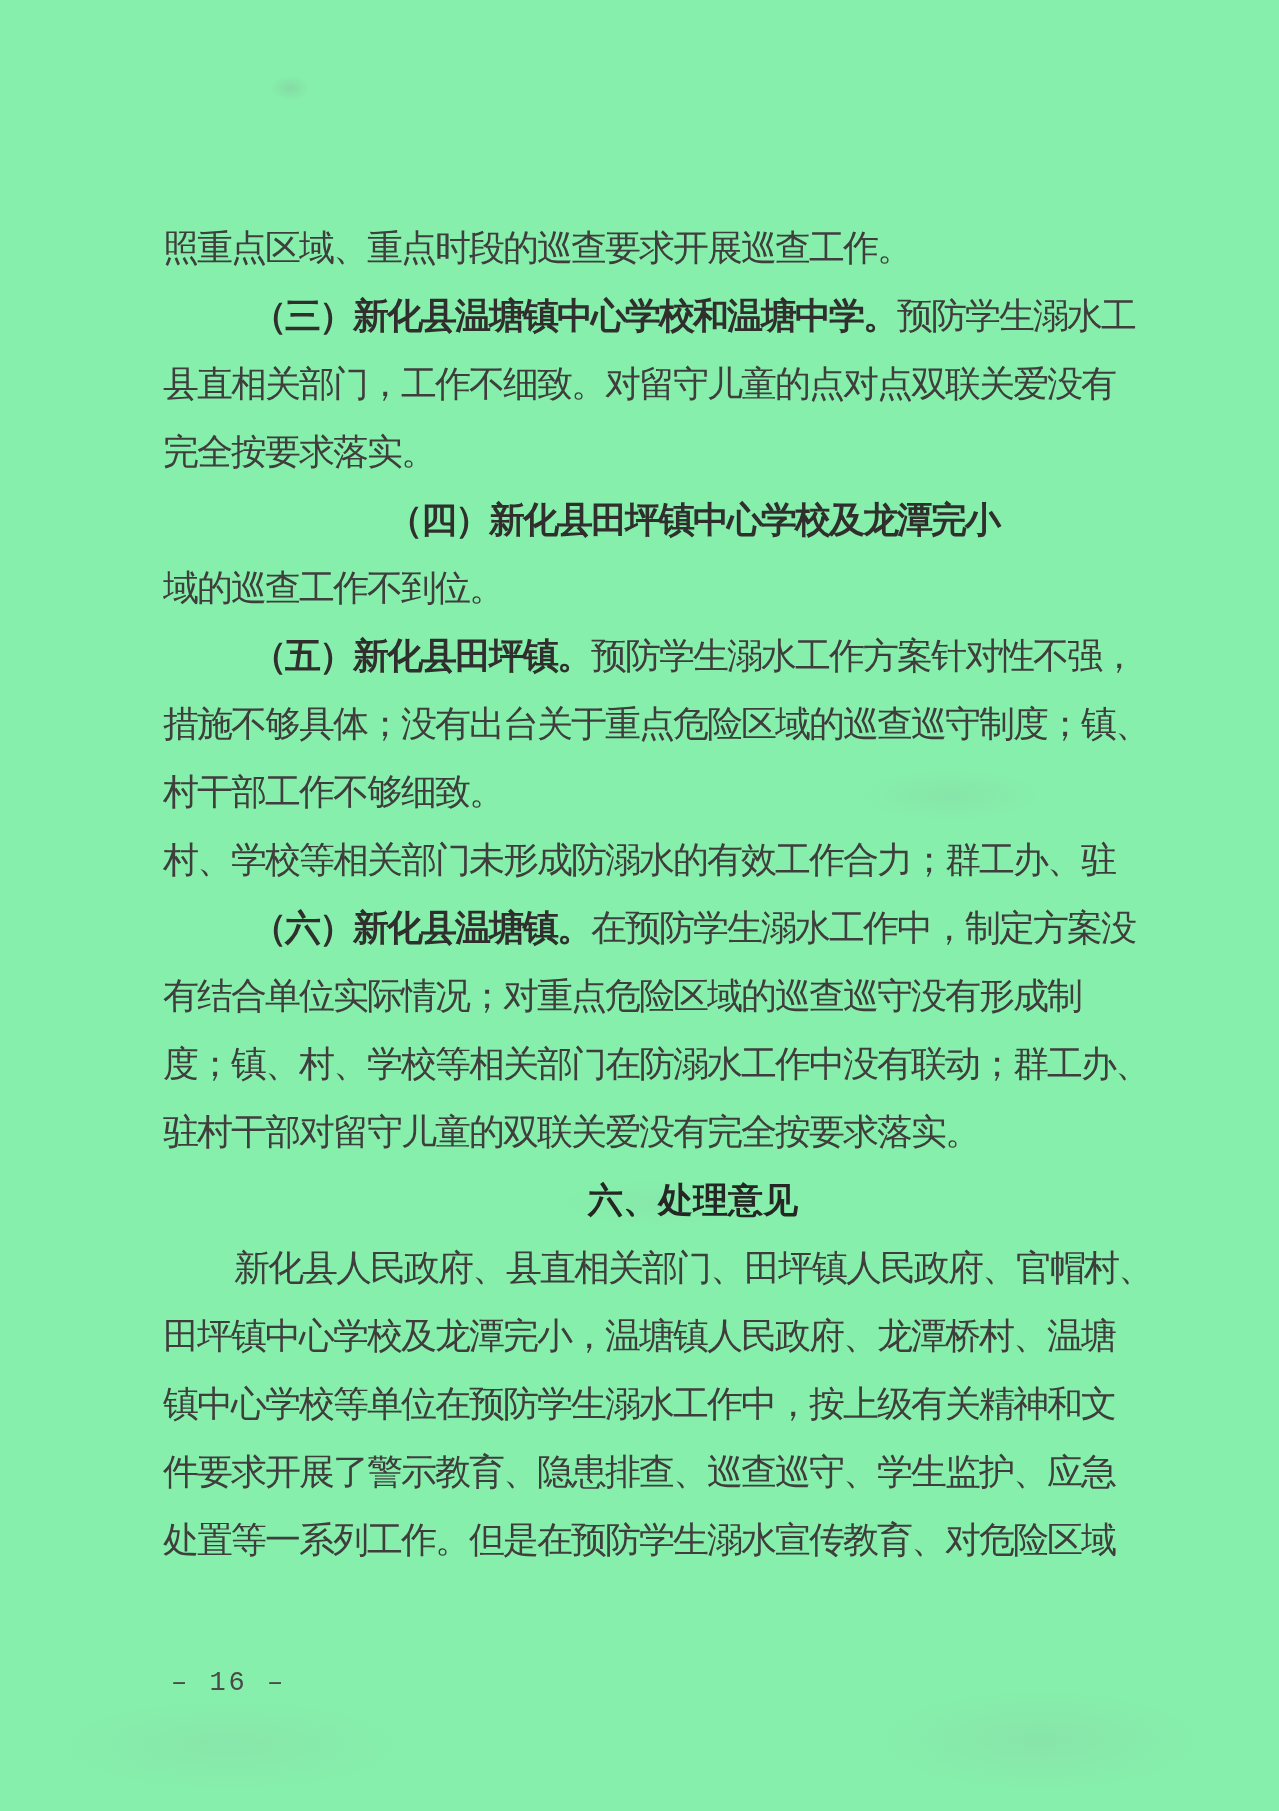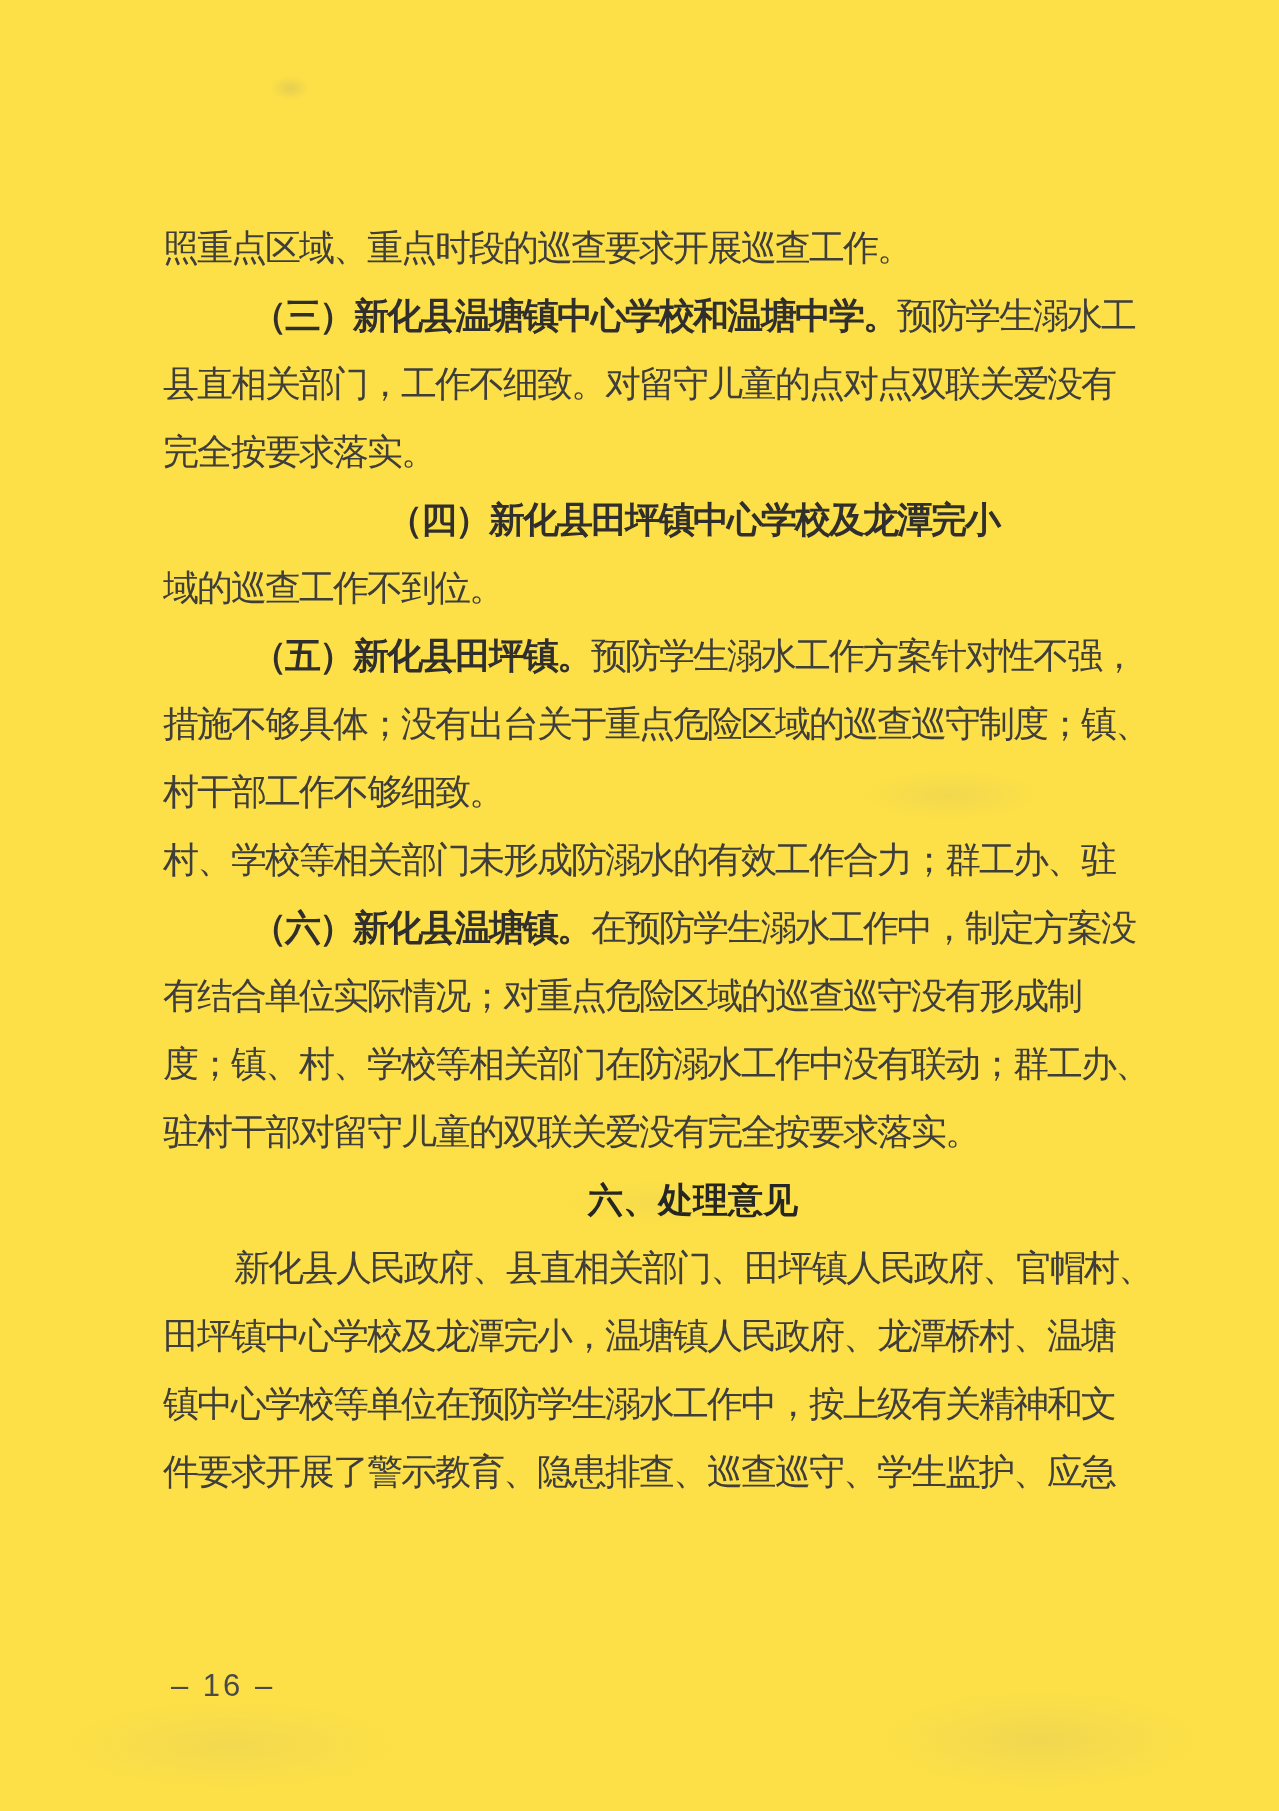--- a/index.html
+++ b/index.html
@@ -5,21 +5,21 @@
   html, body {
     margin: 0;
     padding: 0;
     background: #e8e8e6;
   }
   .page {
     position: relative;
     width: 1279px;
     height: 1811px;
     margin: 0 auto;
-    background: #fde047;
+    background: #86efac;
     overflow: hidden;
     font-family: "Liberation Serif", "DejaVu Serif", serif;
   }
   
   .smudge {
     position: absolute;
     border-radius: 50%;
     pointer-events: none;
   }
   .smudge.s1 { left: 270px; top: 75px; width: 40px; height: 26px;
@@ -59,24 +59,24 @@
     font-family: "Liberation Sans", "DejaVu Sans", sans-serif;
     font-weight: 700;
     font-size: 35px;
     letter-spacing: 0;
     color: #262624;
   }
   .footer {
     position: absolute;
     left: 171px;
     top: 1668px;
-    font-size: 31px;
+    font-size: 27px;
     letter-spacing: 3px;
     color: #4a4a48;
-    font-family: Liberation Sans, sans-serif;
+    font-family: Liberation Mono, monospace;
   }
 </style>
 </head>
 <body>
 
 <div class="page">
 
   <div class="smudge s1"></div>
   <div class="smudge s2"></div>
   <div class="smudge s3"></div>
@@ -117,18 +117,19 @@
     <div class="line indent heading"><span class="b">六、处理意见</span><span class="t"></span></div>
 
     <div class="line indent"><span class="b"></span><span class="t">新化县人民政府、县直相关部门、田坪镇人民政府、官帽村、</span></div>
 
     <div class="line"><span class="b"></span><span class="t">田坪镇中心学校及龙潭完小，温塘镇人民政府、龙潭桥村、温塘</span></div>
 
     <div class="line"><span class="b"></span><span class="t">镇中心学校等单位在预防学生溺水工作中，按上级有关精神和文</span></div>
 
     <div class="line"><span class="b"></span><span class="t">件要求开展了警示教育、隐患排查、巡查巡守、学生监护、应急</span></div>
 
+    <div class="line"><span class="b"></span><span class="t">处置等一系列工作。但是在预防学生溺水宣传教育、对危险区域</span></div>
 
   </div>
 
   <div class="footer">– 16 –</div>
 
 </div>
 
 </body></html>

